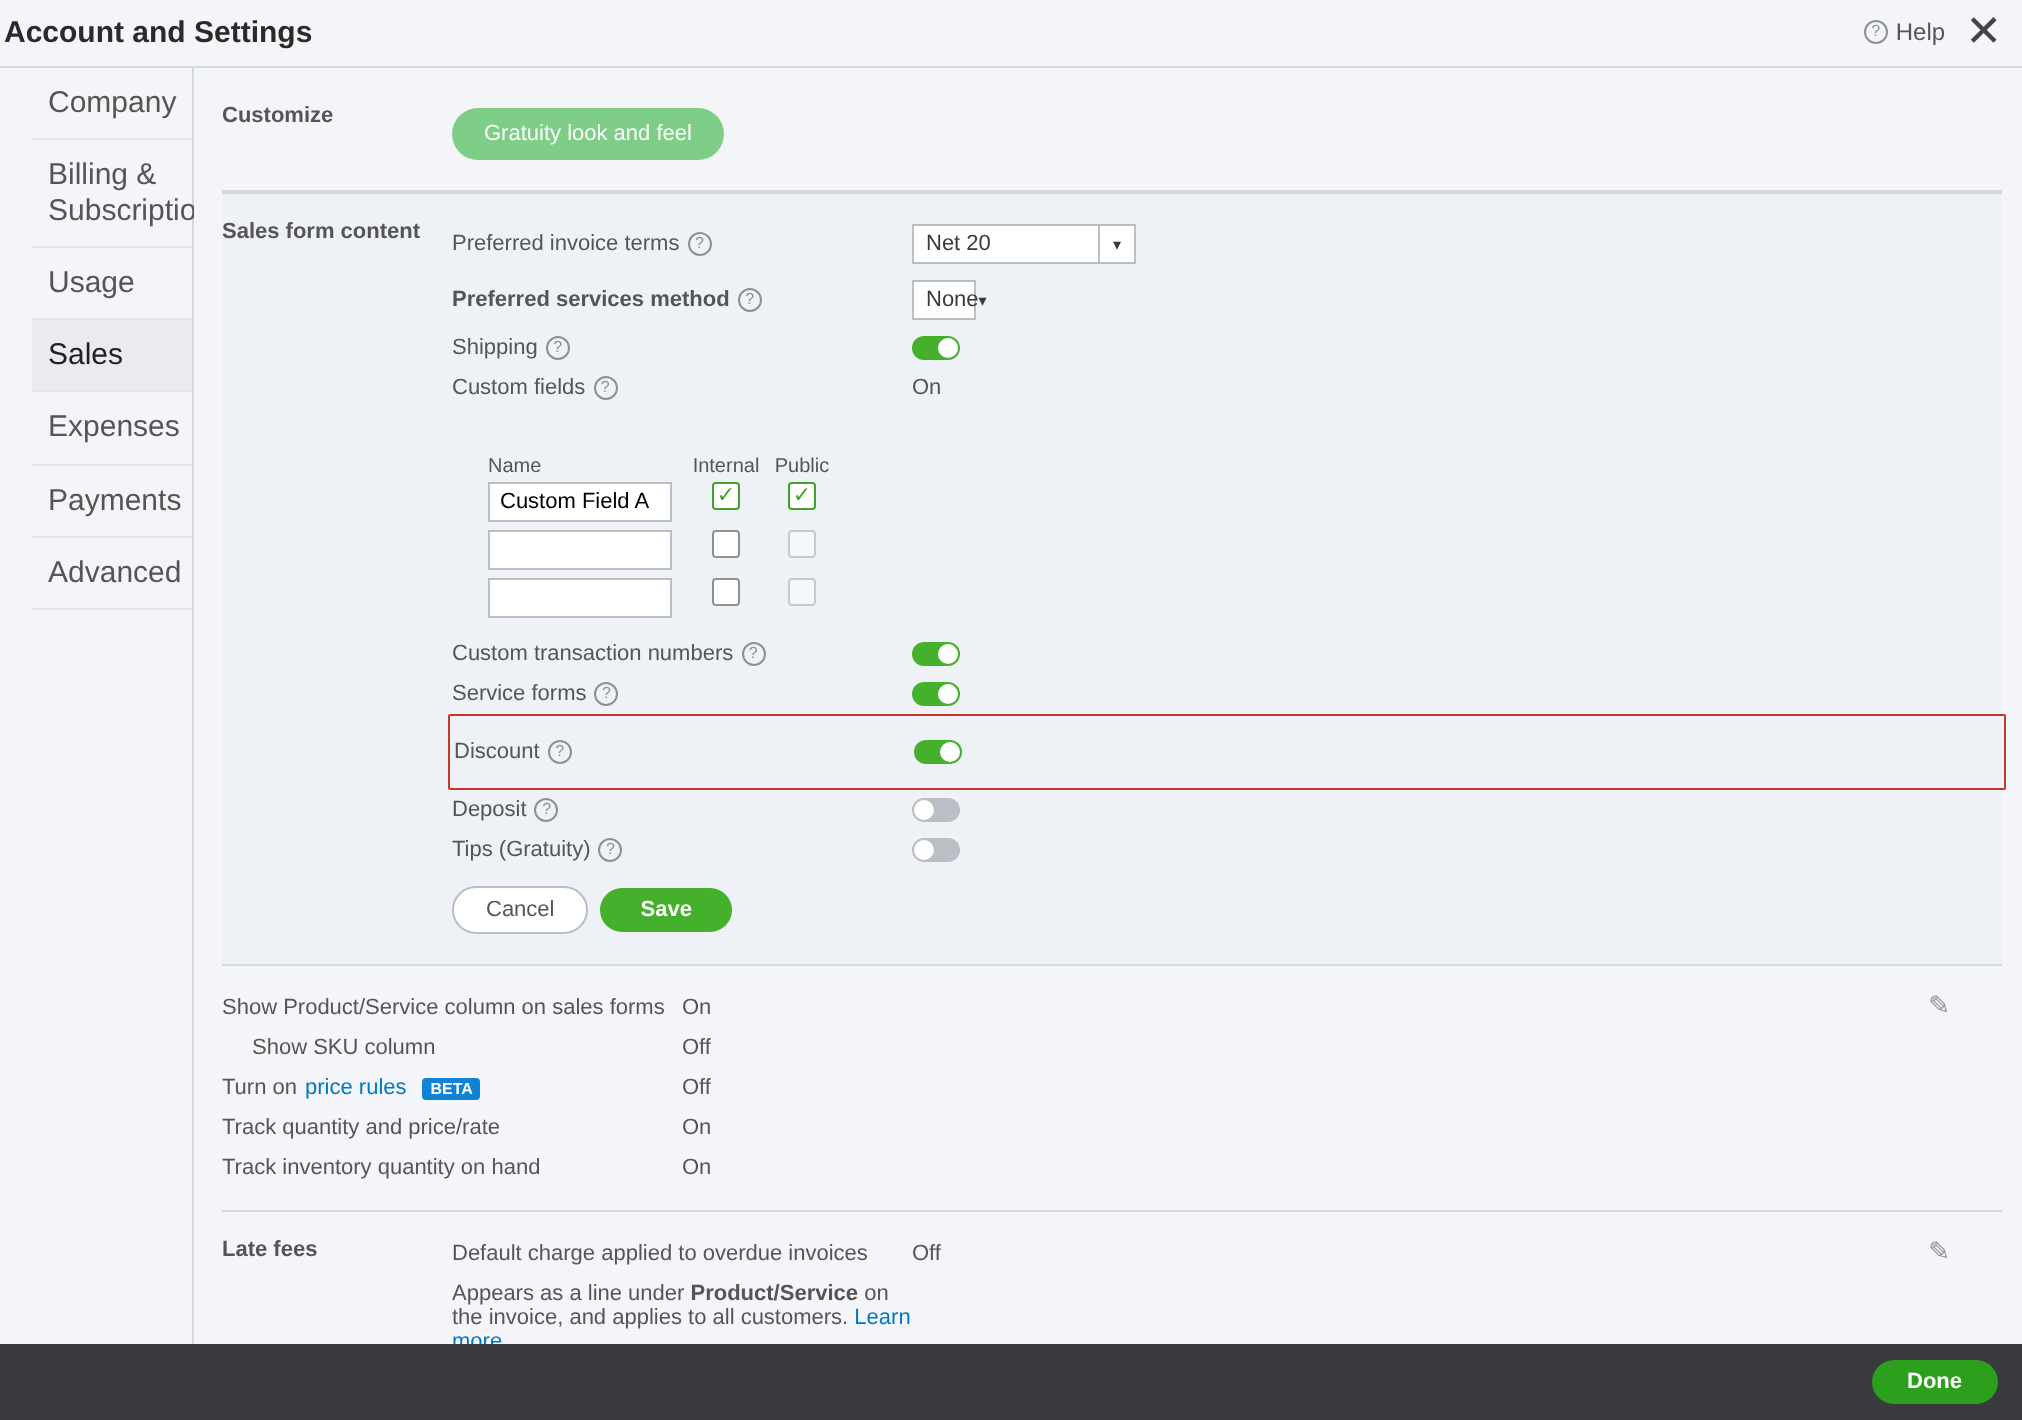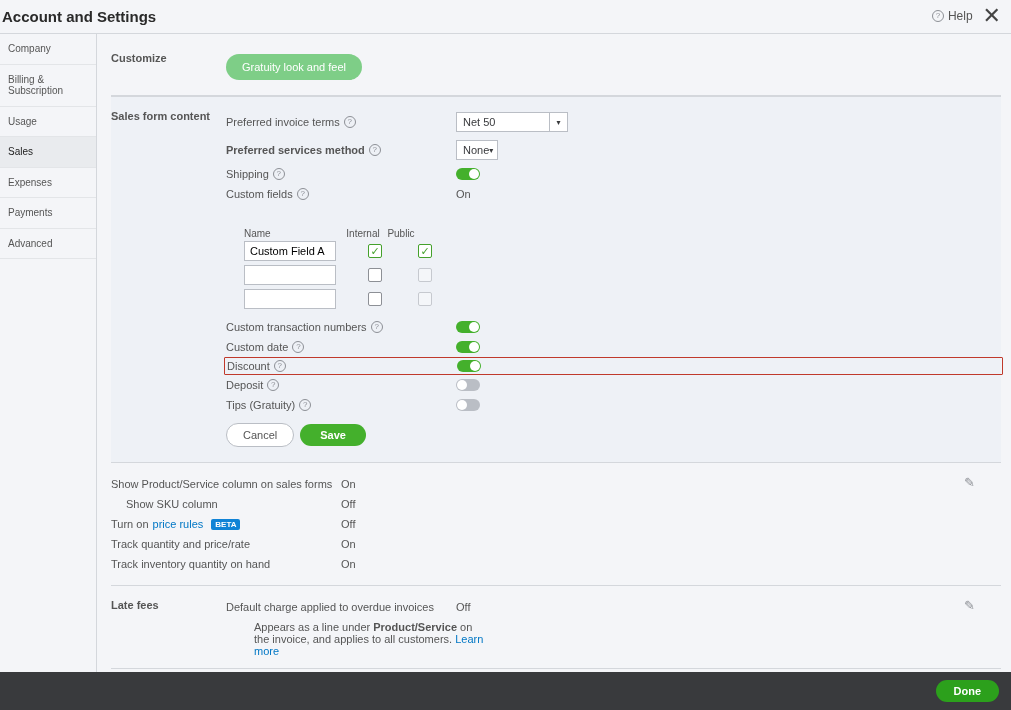--- a/index.html
+++ b/index.html
@@ -30,26 +30,27 @@
 
   
   .shell { display:flex; height: calc(710px - 31px - 30px);  }
   .sidebar {
     width: 97px;
     border-right: 1px solid #d4d7dc;
     background:#f4f5f8;
     flex-shrink:0;
   }
   .sidebar-item {
-    font-size: 10px;
+    font-size: 15px;
     color:#555;
     padding: 9px 8px;
     border-bottom: 1px solid #e3e5e8;
     cursor:pointer;
     line-height:1.15;
+    margin-left:16px;
   }
   .sidebar-item.active { background:#e9ebee; color:#222;}
 
   .content-wrap { flex:1; overflow-y:auto; overflow-x:hidden; background:#f4f5f8; position:relative;}
   .content { padding: 0 10px 10px 14px; }
 
   
   .section {
     display:flex;
     border-bottom:1px solid #d4d7dc;
@@ -66,21 +67,21 @@
     padding-top:2px;
   }
   .sec-body { flex:1; }
 
   
   .row { display:flex; align-items:center; padding: 4px 0; }
   .row-label { width: 230px; font-size:11px; color:#555; display:flex; align-items:center; gap:4px;}
   .row-label.indent { padding-left: 15px; }
   .row-value { font-size:11px; color:#555; }
 
-  .desc-text { font-size:11px; color:#555;margin-left:28px; }
+  .desc-text { font-size:11px; color:#555; }
   .link { color:#0077c5; text-decoration:none; cursor:pointer; }
   .beta-badge {
     background:#1083d6; color:#fff; font-size:8px; font-weight:700;
     padding:1px 4px; border-radius:2px; margin-left:4px;
     display:inline-block; vertical-align:middle;
   }
 
   
   .q-icon {
     display:inline-flex; align-items:center; justify-content:center;
@@ -108,32 +109,32 @@
     padding:3px 6px; display:flex; align-items:center; justify-content:space-between;
     cursor:pointer;
   }
   .select-wide { width:112px; }
   .select-caret-box {
     width:18px; border-left:1px solid #babec5; display:flex;
     align-items:center; justify-content:center; align-self:stretch;
     margin:-3px -6px -3px 0; font-size:8px;
   }
   .select-caret { font-size:8px; }
-  .select-small { width:42px; }
+  .select-small { width:32px; }
 
   .text-input {
     border:1px solid #babec5; background:#fff; font-size:11px;
     padding:3px 5px; width:92px; height:20px;
   }
 
   
   .cf-header { display:flex; align-items:center; padding-left:18px; gap:0;margin-top:24px;}
   .cf-col-name { width:100px; font-size:10px; color:#555;}
   .cf-col-flag { width:38px; font-size:10px; color:#555; text-align:center;}
-  .cf-row { display:flex; align-items:center; padding:2px 0 2px 18px; gap:12px;}
+  .cf-row { display:flex; align-items:flex-start; padding:2px 0 2px 18px; gap:0;}
   .cf-check-cell { width:38px; display:flex; justify-content:center;}
   .chkbox {
     width:14px; height:14px; border:1px solid #8d9096; border-radius:2px;
     display:flex; align-items:center; justify-content:center; cursor:pointer; background:#fff;
   }
   .chkbox.checked { border-color:#44a12b; color:#44a12b; }
   .chkbox.disabled { opacity:0.4; cursor:default;}
   .chkbox .tick { font-size:11px; line-height:1; }
 
   
@@ -145,21 +146,21 @@
     width:10px; height:10px; background:#fff; border-radius:50%;
     position:absolute; top:1px; left:1px; transition:.15s;
   }
   .toggle.on { background:#44b02c; }
   .toggle.on .knob { left:13px; }
 
   
   .highlight-row {
     border:1px solid #c0392b;
     margin: 0 -2px;
-    padding: 2px 2px;
+    padding: 12px 2px;
     border-radius:1px;
   }
 
   
   .edit-pencil {
     position:absolute; right:26px; top:12px;
     color:#8d9096; cursor:pointer; font-size:13px;
   }
 
   
@@ -220,21 +221,21 @@
     <div class="section" style="background:#eef1f6; border-top:1px solid #d4d7dc;">
       <div class="sec-left">Sales form content</div>
       <div class="sec-body">
 
         <div class="row">
           <div class="row-label">
             <span>Preferred invoice terms</span>
             <span class="q-icon">?</span>
           </div>
           <div class="select-box select-wide">
-            <span>Net 50</span>
+            <span>Net 20</span>
             <span class="select-caret-box">▾</span>
           </div>
         </div>
 
         <div class="row">
           <div class="row-label">
             <b><span>Preferred services method</span></b>
             <span class="q-icon">?</span>
           </div>
           <div class="select-box select-small">
@@ -303,21 +304,21 @@
             <span>Custom transaction numbers</span>
             <span class="q-icon">?</span>
           </div>
           <div class="toggle on">
                 <div class="knob"></div>
               </div>
         </div>
 
         <div class="row">
           <div class="row-label">
-            <span>Custom date</span>
+            <span>Service forms</span>
             <span class="q-icon">?</span>
           </div>
           <div class="toggle on">
                 <div class="knob"></div>
               </div>
         </div>
 
         <div class="highlight-row">
           <div class="row" style="padding:0;">
             <div class="row-label">

